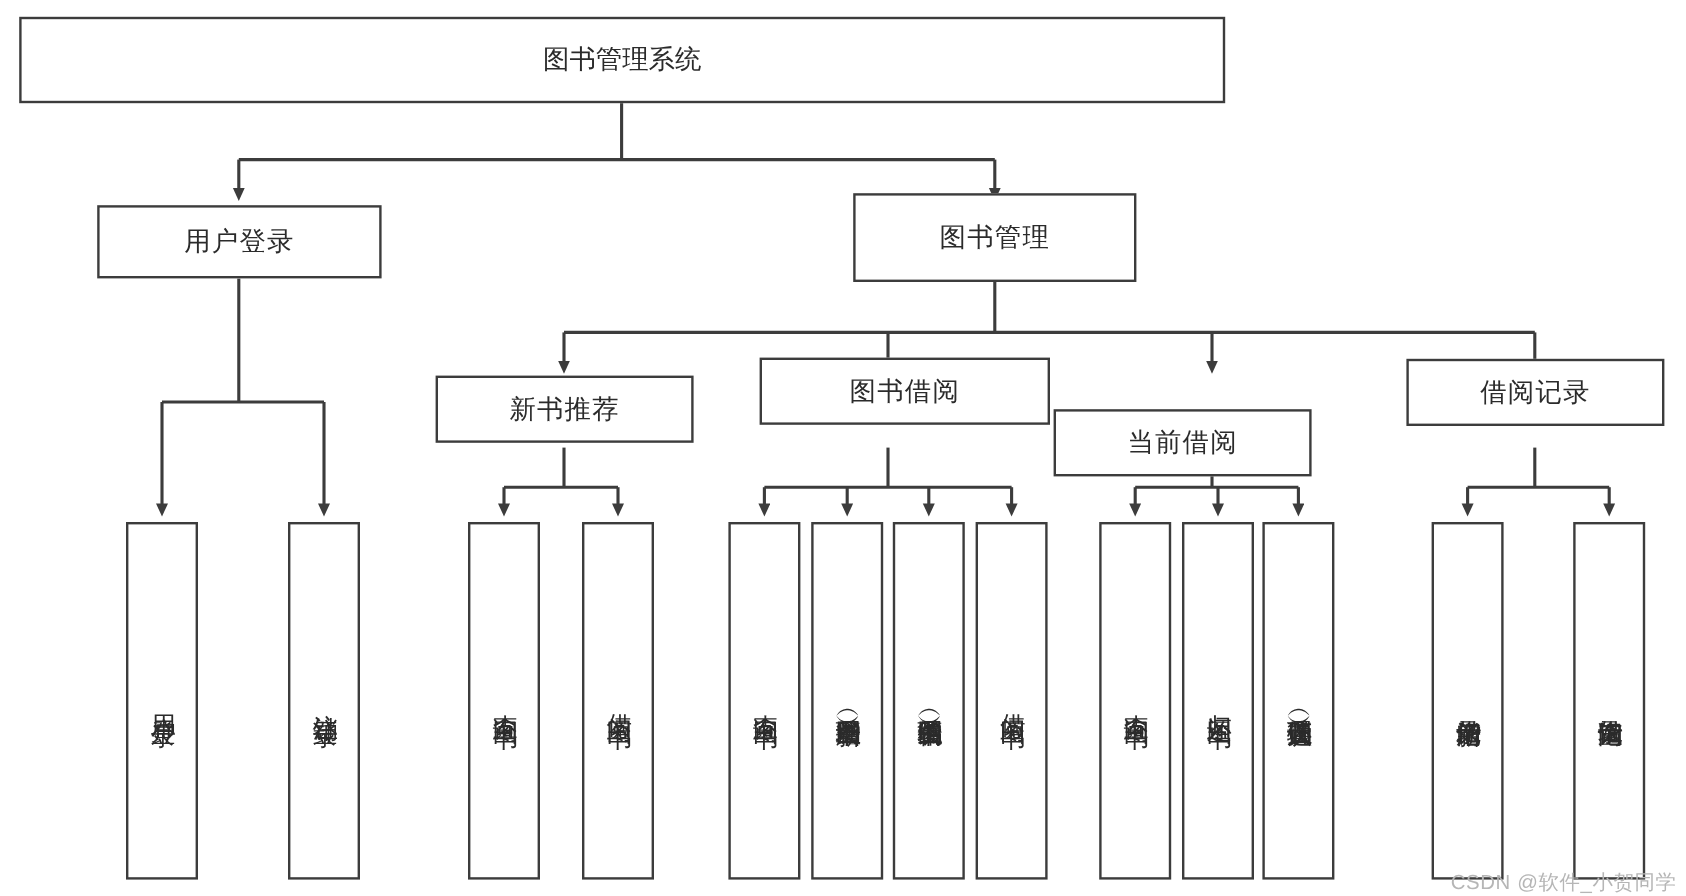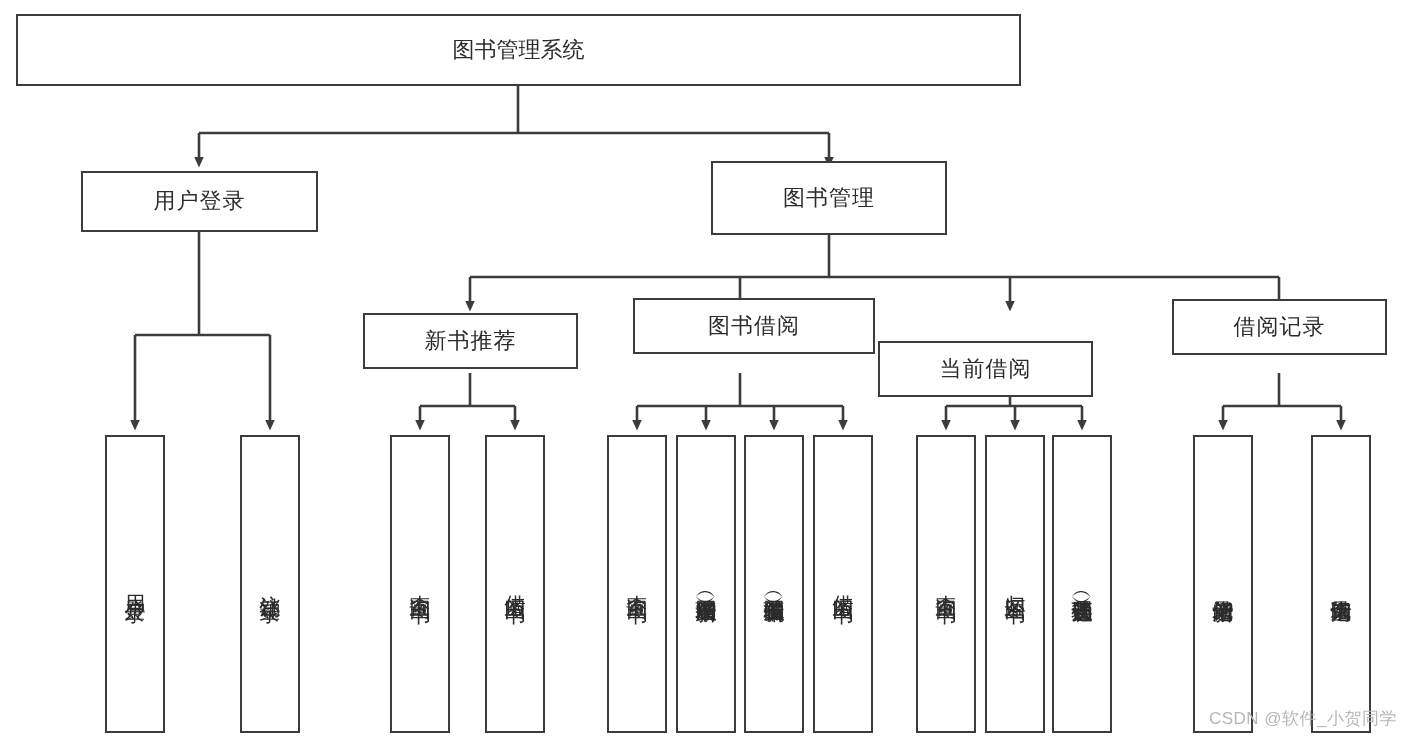--- a/index.html
+++ b/index.html
@@ -52,21 +52,21 @@
     line-height: 1.05;
     padding: 4px 0;
   }
   .node.v.tight {
     letter-spacing: 0px;
     font-size: 21px;
   }
   #watermark {
     position: absolute;
     right: 8px;
-    bottom: 17px;
+    bottom: 0;
     font-size: 17px;
     color: #b6b6b6;
     white-space: nowrap;
     letter-spacing: 0.5px;
   }
 </style>
 </head>
 <body>
 
 <div id="canvas">

